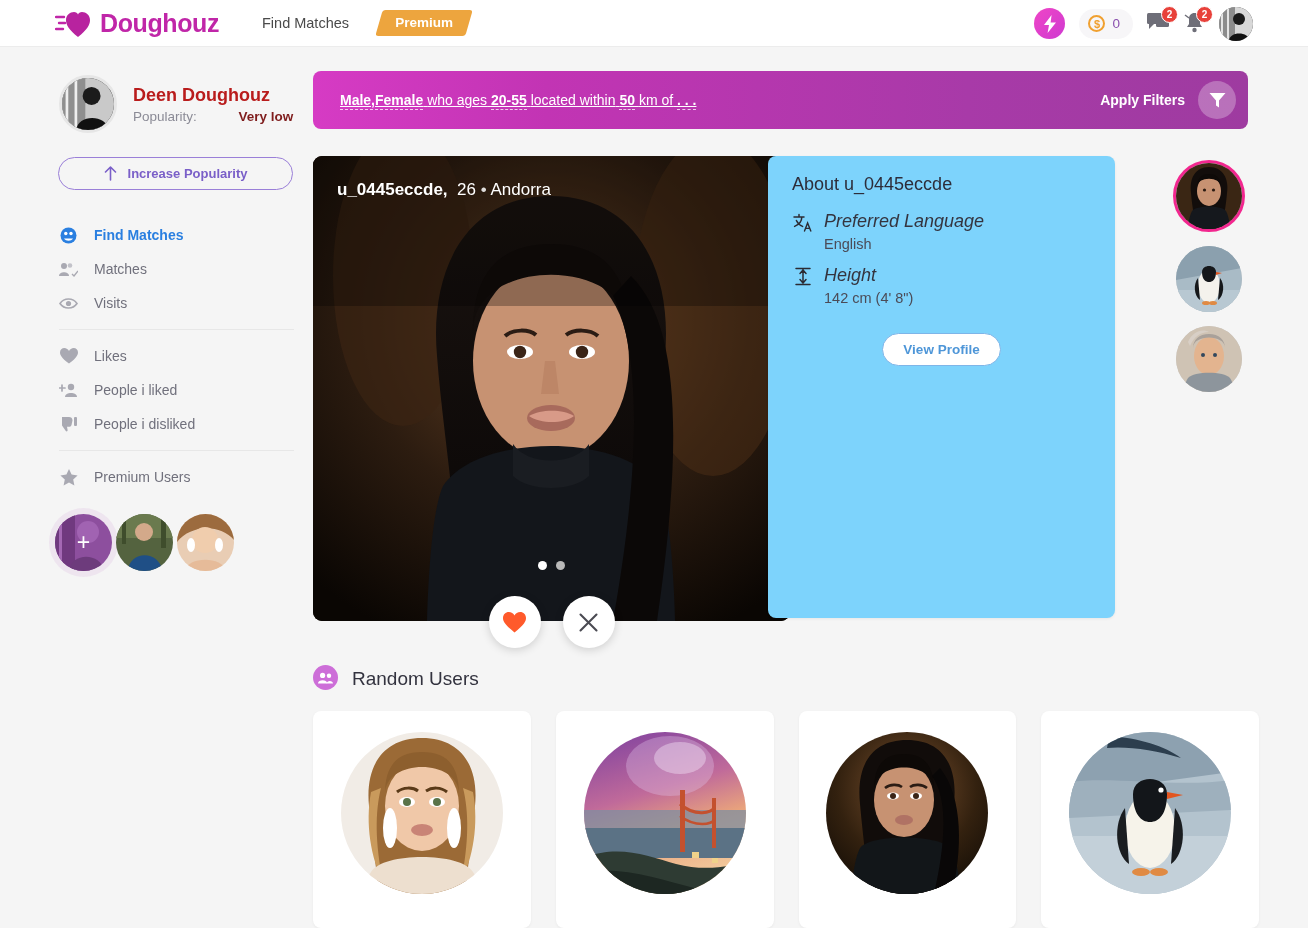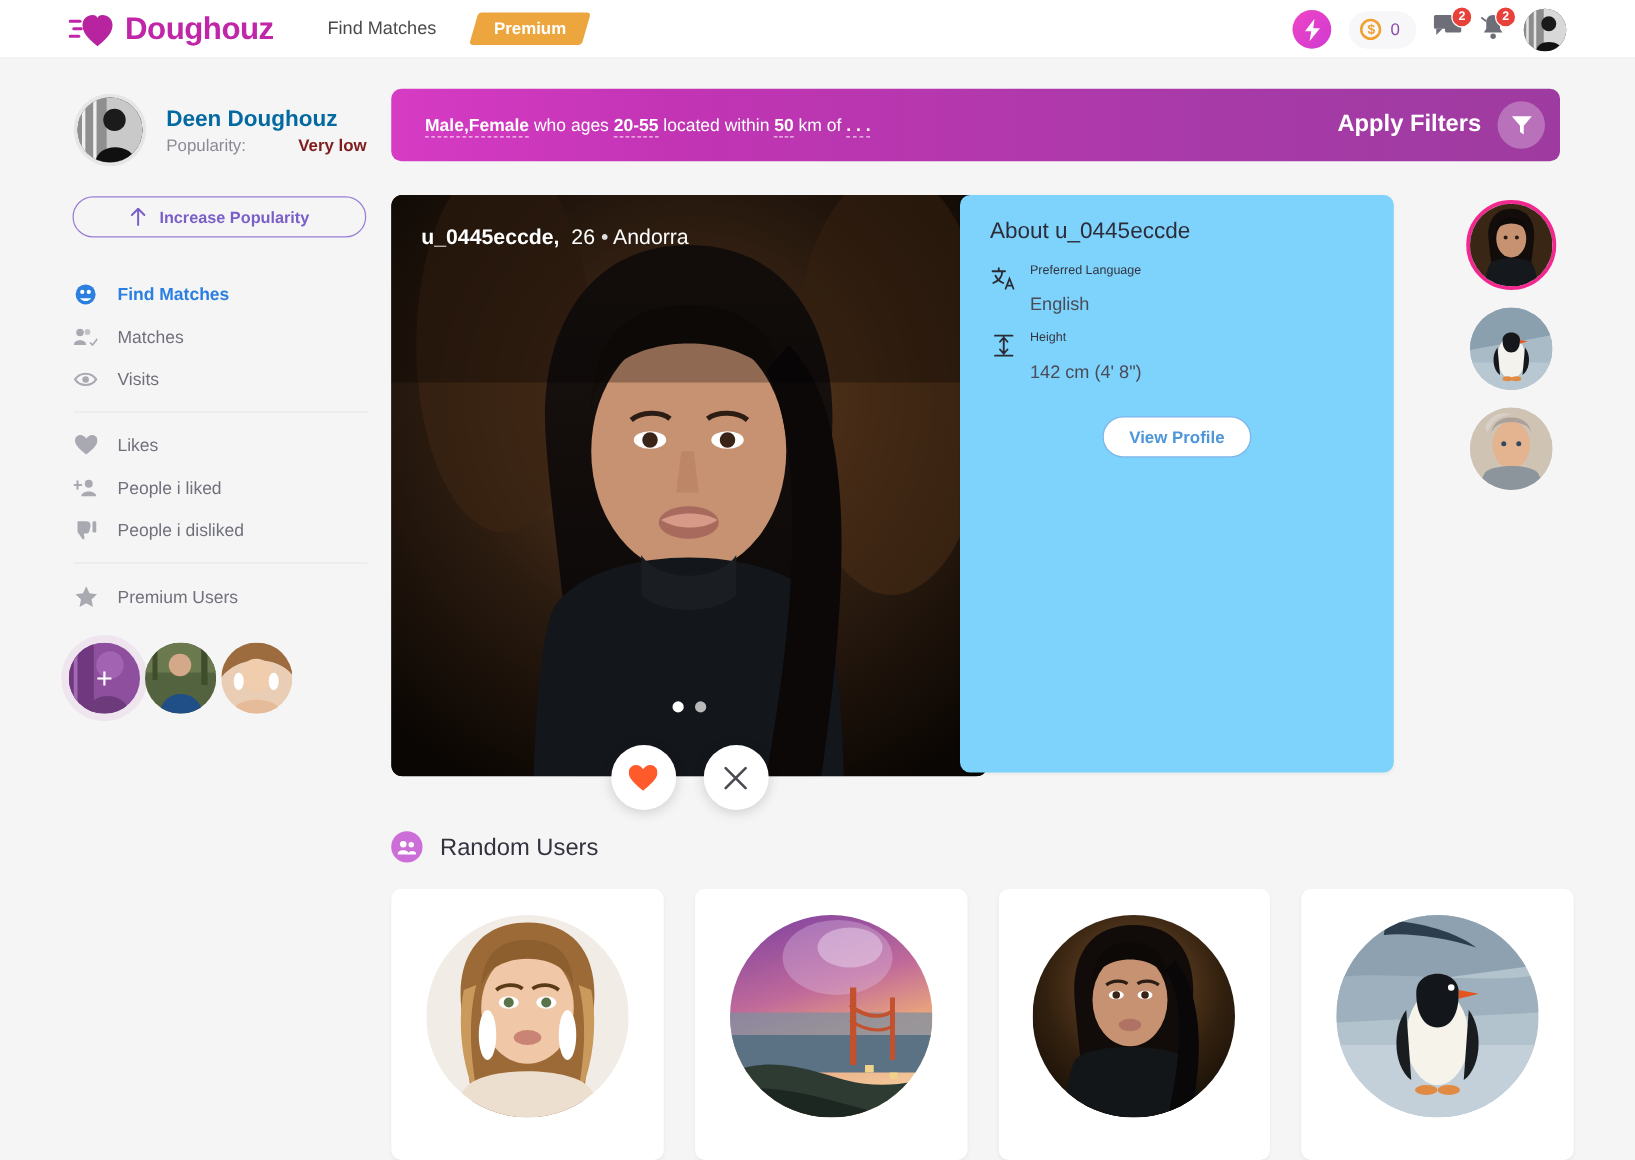--- a/index.html
+++ b/index.html
@@ -77,21 +77,21 @@
   .sidebar { position: absolute; left: 0; top: 47px; width: 313px; height: 881px; }
   .profile-row {
     display: flex; align-items: center; gap: 16px;
     margin: 28px 0 0 59px;
   }
   .profile-av {
     width: 58px; height: 58px; border-radius: 50%;
     border: 3px solid #e6e6e6; overflow: hidden; background:#303030;
     flex: none;
   }
-  .profile-name { font-size: 18px; font-weight: 700; color: #0369a1; }
+  .profile-name { font-size: 18px; font-weight: 700; color: #b91c1c; }
   .profile-pop { font-size: 13.5px; color: #8b8b96; margin-top: 3px; }
   .profile-pop b { color: #7f1d1d; font-weight: 700; margin-left: 38px; }
 
   .increase-btn {
     margin: 24px 0 0 58px;
     width: 235px; height: 33px;
     border: 1px solid #9a7fd8; border-radius: 18px;
     background: transparent; color: #7a5fc8;
     font-size: 13px; font-weight: 700;
     display: flex; align-items: center; justify-content: center; gap: 11px;
@@ -125,27 +125,27 @@
   
   .filterbar {
     position: absolute; left: 313px; top: 71px;
     width: 935px; height: 58px;
     border-radius: 8px;
     background: linear-gradient(90deg, #d63bc4 0%, #c234b4 25%, #a83aa8 70%, #9e3ba0 100%);
     display: flex; align-items: center; justify-content: space-between;
     padding: 0 12px 0 27px;
     color: #fff;
   }
-  .filter-text { font-size: 14px; }
+  .filter-text { font-size: 14px; text-decoration: underline; }
   .filter-text .dashed {
     border-bottom: 1px dashed rgba(255,255,255,.75);
     font-weight: 700; padding-bottom: 1px; cursor: pointer;
   }
   .filter-right { display: flex; align-items: center; gap: 13px; }
-  .apply-label { font-size: 19px; font-weight: 700; cursor: pointer; }
+  .apply-label { font-size: 14px; font-weight: 700; cursor: pointer; }
   .filter-circle {
     width: 38px; height: 38px; border-radius: 50%;
     background: rgba(255,255,255,0.28);
     display: flex; align-items: center; justify-content: center;
     cursor: pointer;
   }
 
   
   .main-card {
     position: absolute; left: 313px; top: 156px;
@@ -178,21 +178,21 @@
   .about {
     position: absolute; left: 768px; top: 156px;
     width: 347px; height: 462px;
     background: #7dd3fc; border-radius: 8px;
     box-shadow: 0 1px 3px rgba(0,0,0,.06);
     padding: 18px 24px;
   }
   .about-title { font-size: 18px; color: #2d2d3a; margin-bottom: 16px; }
   .about-row { display: flex; gap: 11px; align-items: flex-start; margin-top: 13px; }
   .about-ic { width: 21px; flex: none; display:flex; justify-content:center; padding-top:2px; }
-  .about-lbl { font-size: 10px; color: #34343f; }
+  .about-lbl { font-size: 18px; color: #34343f; font-style: italic; }
   .about-val { font-size: 14.5px; color: #4b4b57; margin: 4px 0 0 32px; }
   .view-profile {
     display: block; margin: 27px auto 0 auto;
     padding: 8px 20px; border-radius: 18px;
     border: 1px solid #7eb5e8; background: #fff;
     color: #4e96d8; font-size: 13.5px; font-weight: 700;
     cursor: pointer; font-family: "Liberation Sans", sans-serif;
   }
 
   

